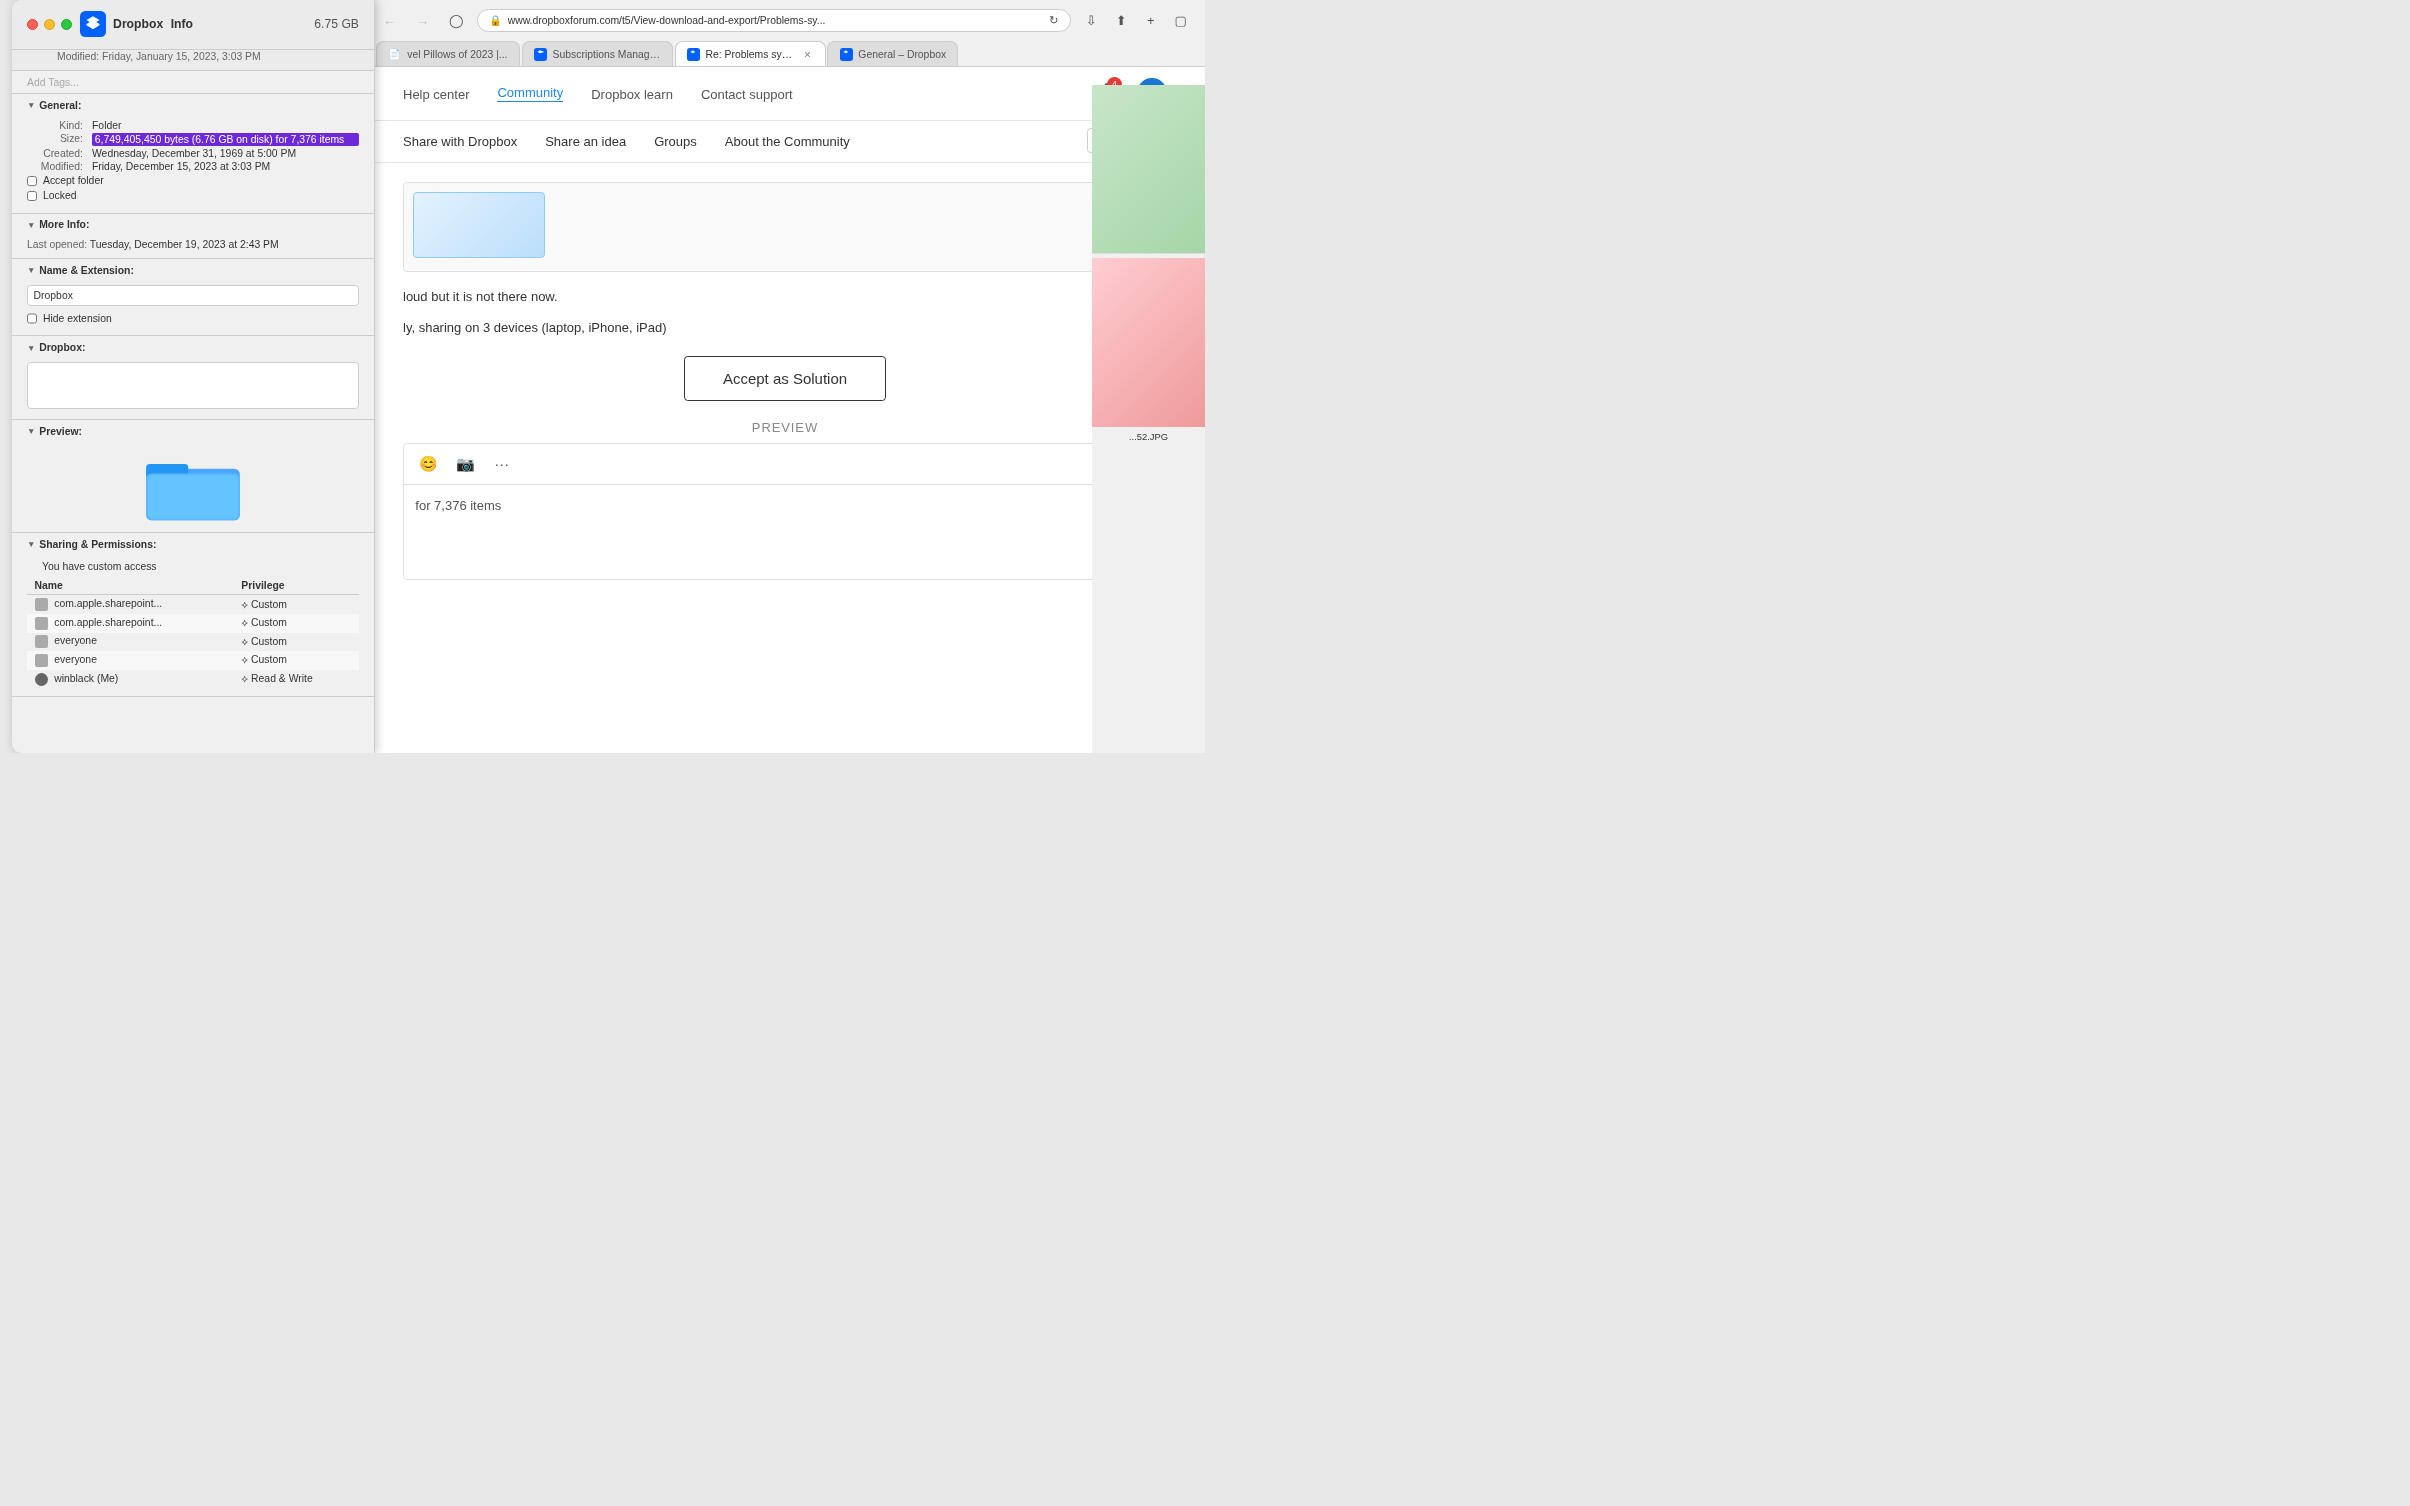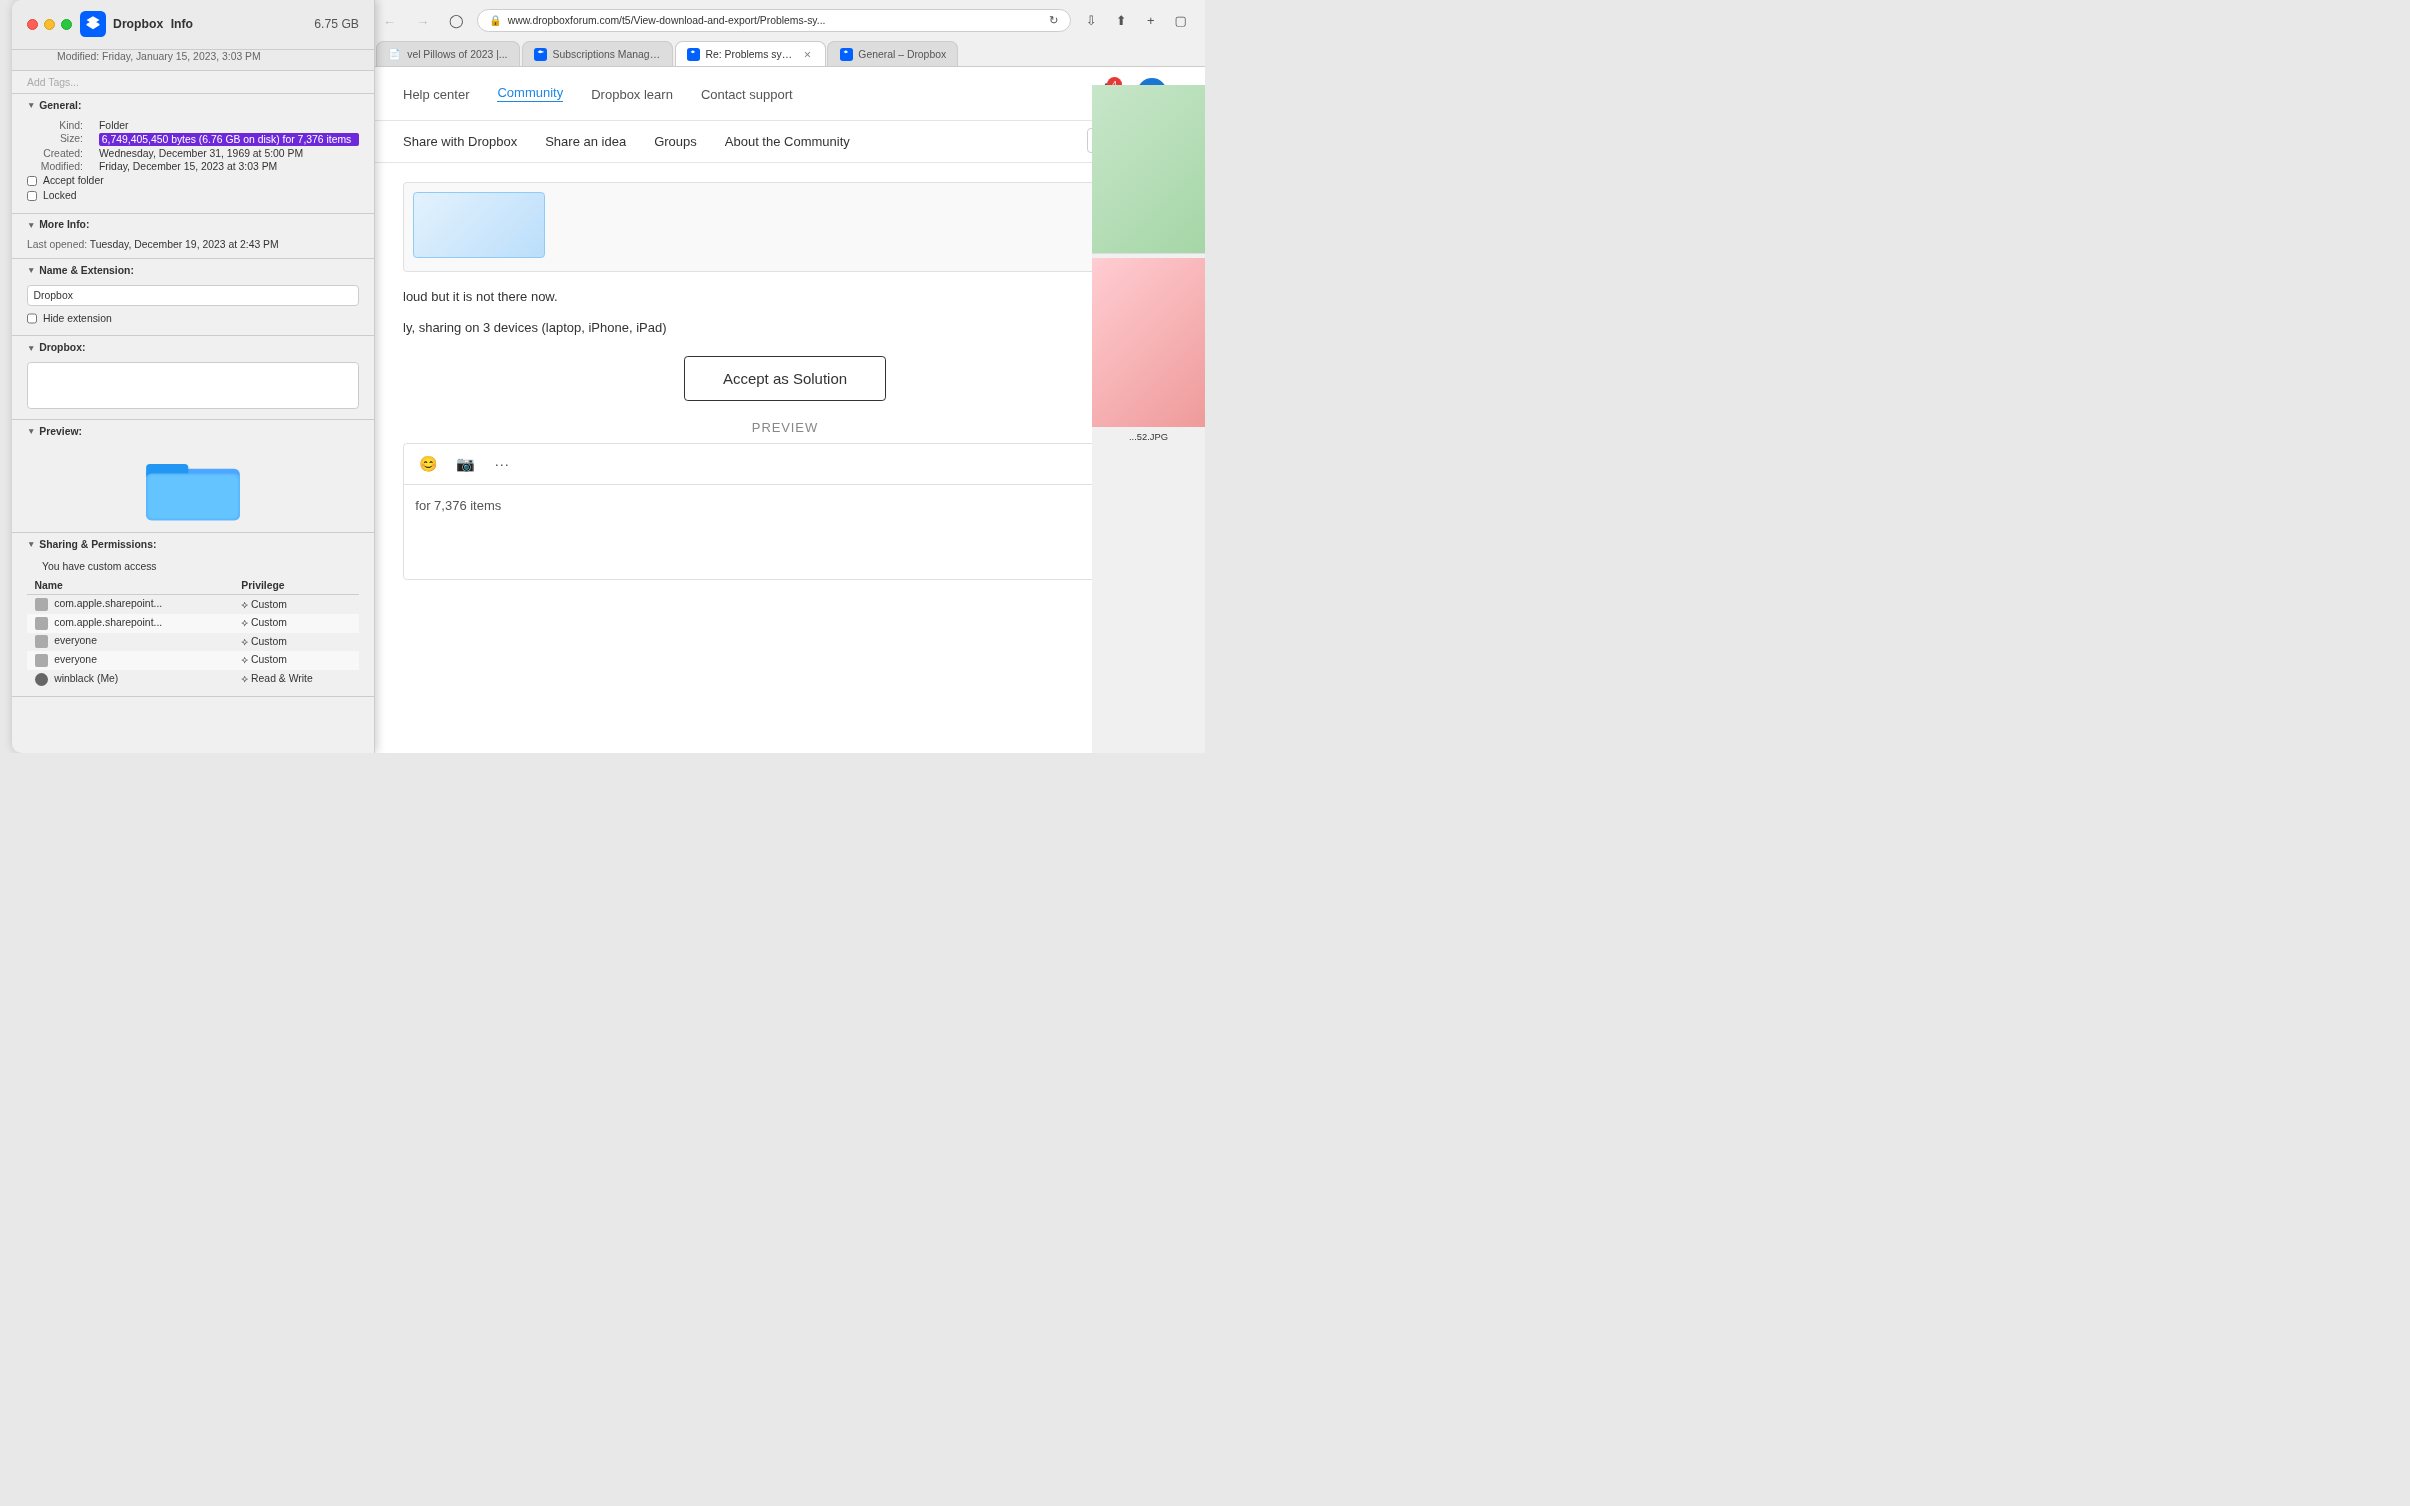--- a/index.html
+++ b/index.html
@@ -104,21 +104,21 @@
       color: #666;
     }
 
     .section-content {
       padding: 3.8px 15px 7.5px 15px;
       border-bottom: 0.9px solid #ccc;
     }
 
     .info-row {
       display: flex;
-      gap: 16px;
+      gap: 9px;
       margin-bottom: 1.9px;
       font-size: 10.4px;
     }
 
     .info-label {
       color: #666;
       text-align: right;
       min-width: 56px;
     }
 

